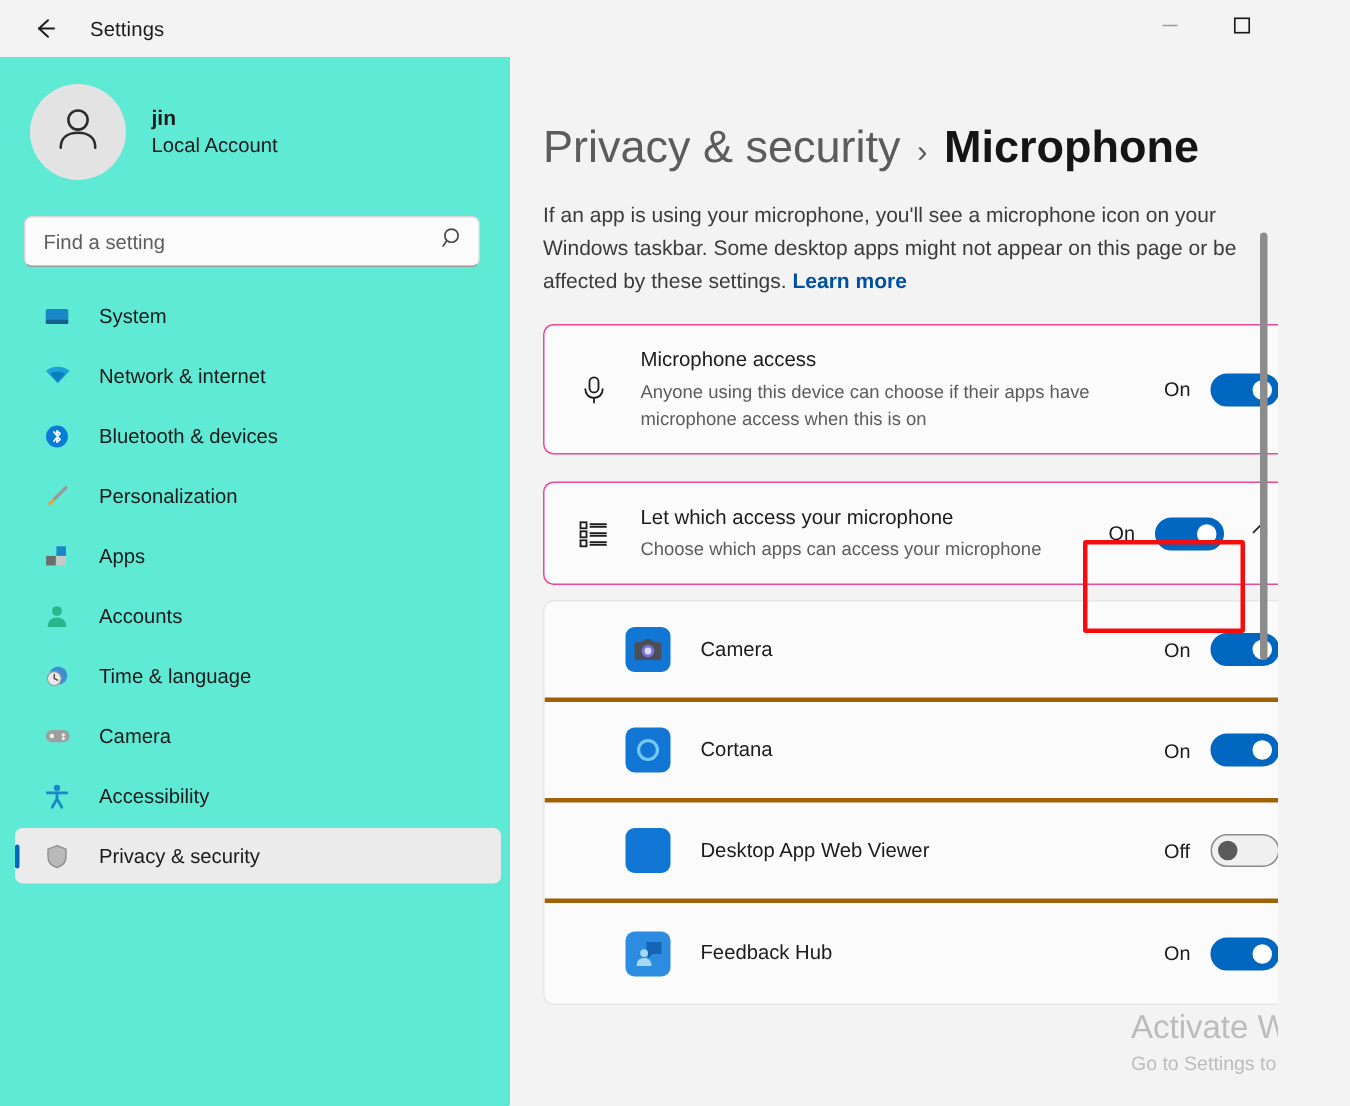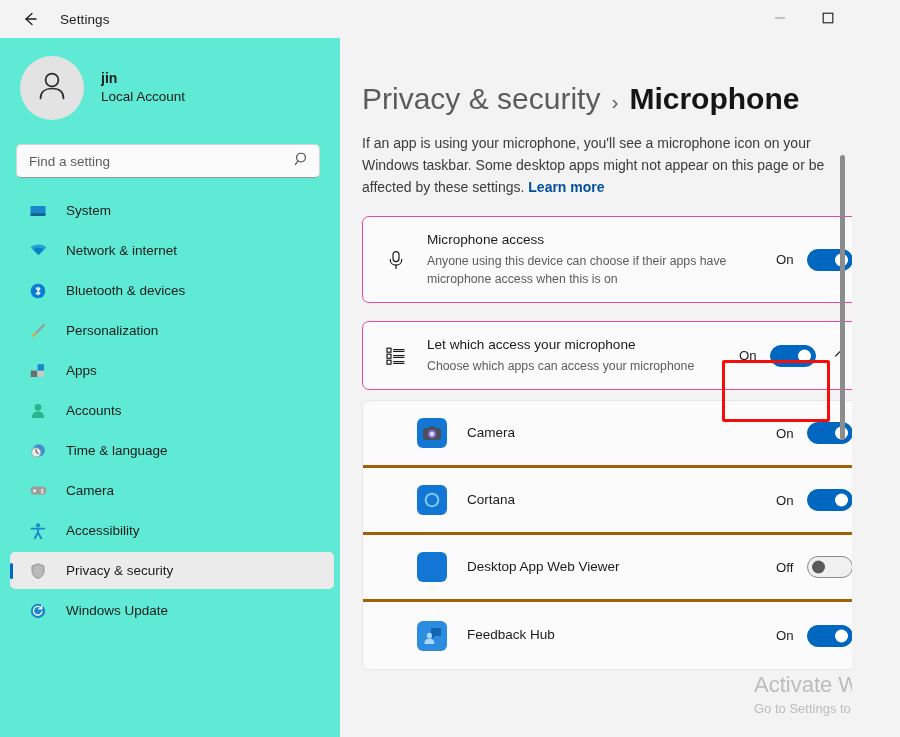--- a/index.html
+++ b/index.html
@@ -419,30 +419,20 @@
 
       <div class="navitem active">
         <span class="navicon">
           <svg width="18" height="18" viewBox="0 0 18 18">
             <path d="M9 1.8 L15 4.1 V9.2 C15 12.8 12.4 15.4 9 16.4 C5.6 15.4 3 12.8 3 9.2 V4.1 Z" fill="#b9b9b9" stroke="#8c8c8c" stroke-width="0.9"></path>
           </svg>
         </span>
         <span class="navlabel">Privacy &amp; security</span>
       </div>
 
-      <div class="navitem">
-        <span class="navicon">
-          <svg width="18" height="18" viewBox="0 0 18 18">
-            <circle cx="9" cy="9" r="7.2" fill="#1a87c9"></circle>
-            <path d="M12.4 6.4 A4.3 4.3 0 1 0 13 9.6" stroke="#fff" stroke-width="1.3" fill="none" stroke-linecap="round"></path>
-            <path d="M12.8 3.6 L12.8 6.8 L9.6 6.8" stroke="#fff" stroke-width="1.3" fill="none" stroke-linecap="round" stroke-linejoin="round"></path>
-          </svg>
-        </span>
-        <span class="navlabel">Windows Update</span>
-      </div>
 
     </div>
   </div>
 
   <div class="content">
 
     <div class="breadcrumb">
       <span class="bc-parent">Privacy &amp; security</span>
       <span class="bc-sep">›</span>
       <span class="bc-current">Microphone</span>

